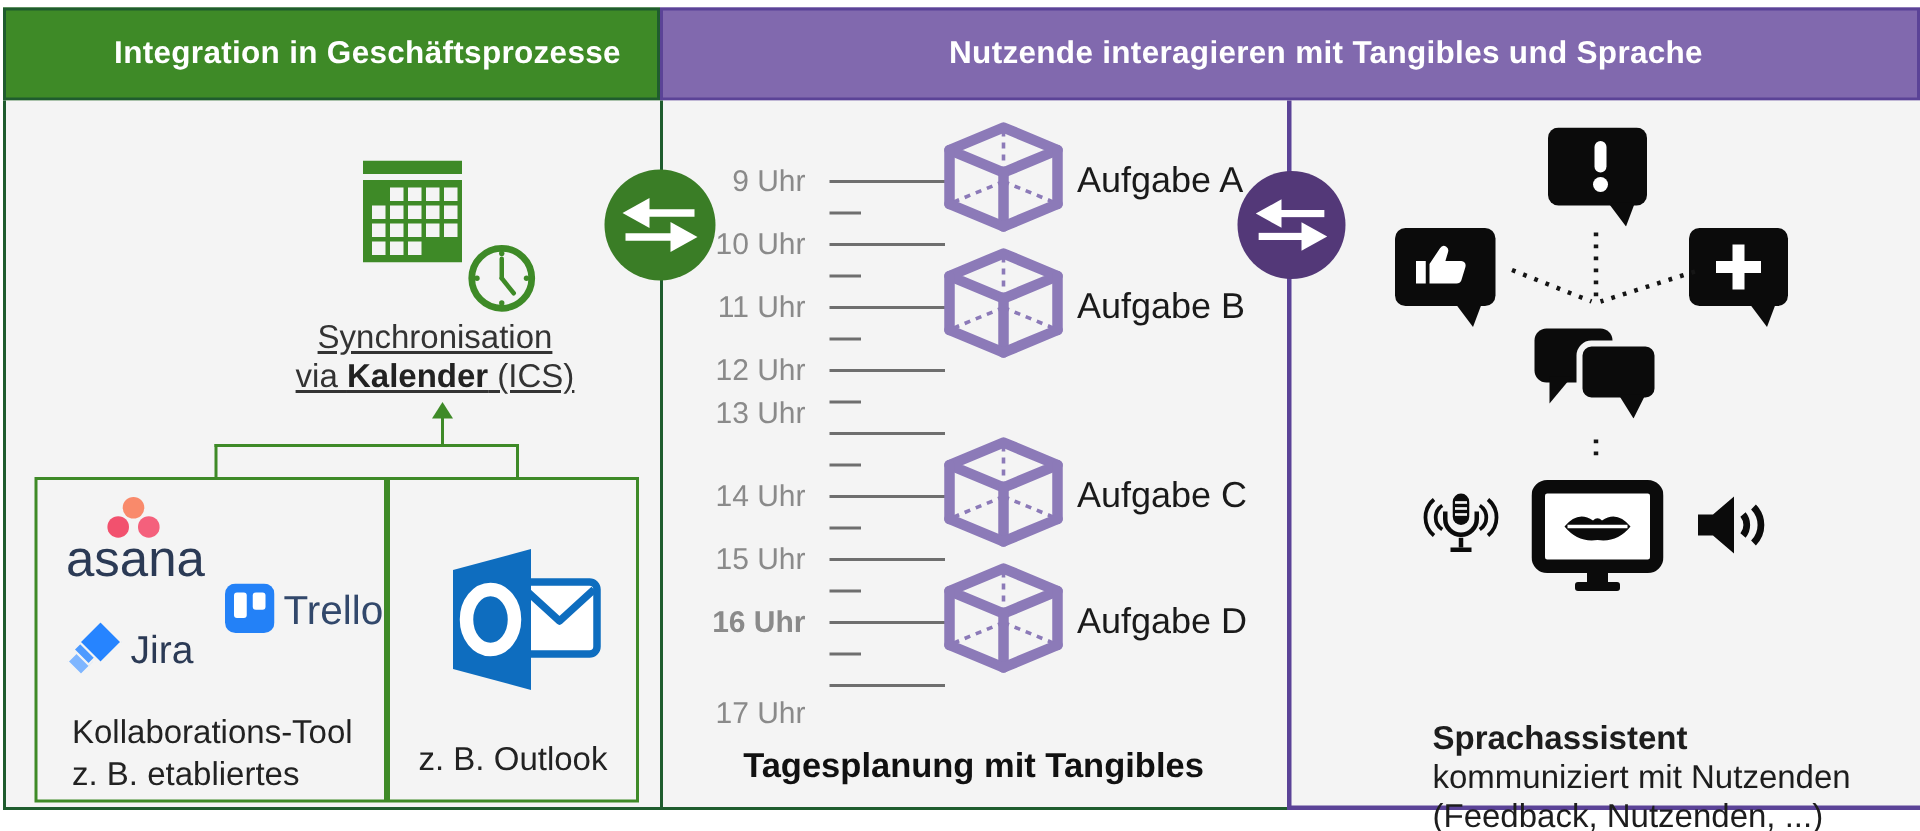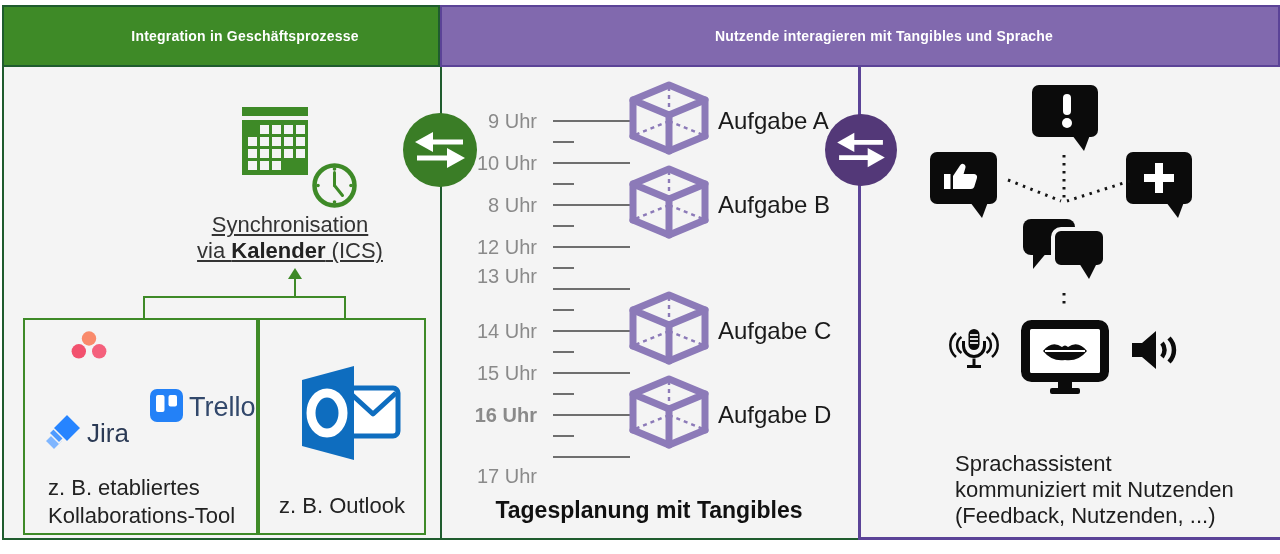--- a/index.html
+++ b/index.html
@@ -1,21 +1,21 @@
 <!DOCTYPE html>
 <html><head>
 <meta charset="utf-8">
 <style>
   html,body{margin:0;padding:0;background:#fff;}
   .canvas{position:relative;width:1280px;height:554px;background:#ffffff;
           font-family:"Liberation Sans",sans-serif;overflow:hidden;}
   .abs{position:absolute;}
   
   .hdr{position:absolute;display:flex;align-items:center;justify-content:center;
-       color:#ffffff;font-weight:bold;font-size:14px;box-sizing:border-box;letter-spacing:.2px;padding-left:48px;}
+       color:#ffffff;font-weight:bold;font-size:21px;box-sizing:border-box;letter-spacing:.2px;padding-left:48px;}
   .hdr-left{left:2px;top:5px;width:438px;height:62px;background:#3e8a27;border:2px solid #1f5c2e;}
   .hdr-right{left:440px;top:5px;width:840px;height:62px;background:#8169ae;border:2px solid #5b4397;}
   
   .panel{position:absolute;top:67px;height:473px;background:#f4f4f4;box-sizing:border-box;}
   .panel-left{left:2px;width:438px;border-left:2px solid #1f5c2e;border-bottom:2px solid #1f5c2e;}
   .panel-mid{left:440px;width:418px;border-left:2px solid #1f5c2e;border-bottom:2px solid #1f5c2e;}
   .panel-right{left:858px;width:422px;border-left:3px solid #5b4397;border-bottom:3px solid #5b4397;}
   
   .circle{position:absolute;border-radius:50%;display:flex;align-items:center;justify-content:center;z-index:6;}
   .circle-green{left:403px;top:113px;width:74px;height:74px;background:#3a7d26;}
@@ -32,21 +32,21 @@
   .jira-word{position:absolute;font-size:26px;font-weight:500;color:#2b3a55;line-height:36px;}
   .trello-word{position:absolute;font-size:27px;color:#32486b;line-height:30px;}
   
   #timeline{position:absolute;left:440px;top:67px;width:418px;height:473px;}
   .hour-label{position:absolute;width:97px;text-align:right;font-size:20px;color:#8a8a8a;line-height:26px;}
   .hour-line{position:absolute;height:2px;background:#6e6e6e;}
   .task-label{position:absolute;font-size:24px;color:#1a1a1a;line-height:28px;}
   .mid-caption{left:440px;top:497px;width:418px;text-align:center;font-weight:bold;font-size:23px;color:#111;}
   
   .right-caption{left:955px;top:451px;width:310px;font-size:22px;color:#1d1d1d;line-height:26px;}
-  .right-caption .b1{font-weight:normal;}
+  .right-caption .b1{font-weight:bold;margin-top:28px;}
   svg{display:block;}
 </style>
 </head>
 <body>
 
 <div class="canvas">
 
   <div class="hdr hdr-left">
     <span>Integration in Geschäftsprozesse</span>
   </div>
@@ -104,20 +104,21 @@
   <div class="abs green-line" style="left:344px;top:296px;width:2px;height:22px;"></div>
 
   <div class="tool-box" style="left:23px;top:318px;width:235px;height:217px;"></div>
   <div class="tool-box" style="left:258px;top:318px;width:168px;height:217px;"></div>
 
   <svg class="abs" style="left:71px;top:331px;" width="36" height="28" viewBox="0 0 36 28">
     <circle cx="18" cy="7.5" r="7.2" fill="#f98a6b"></circle>
     <circle cx="7.8" cy="20.3" r="7.2" fill="#f2516e"></circle>
     <circle cx="28.2" cy="20.3" r="7.2" fill="#f4607c"></circle>
   </svg>
+  <div class="asana-word" style="left:44px;top:356px;">asana</div>
 
   <svg class="abs" style="left:150px;top:389px;" width="33" height="33" viewBox="0 0 33 33">
     <rect x="0" y="0" width="33" height="33" rx="7" fill="#2381f7"></rect>
     <rect x="6" y="6" width="8.5" height="17" rx="2" fill="#ffffff"></rect>
     <rect x="18.5" y="6" width="8.5" height="11.5" rx="2" fill="#ffffff"></rect>
   </svg>
   <div class="trello-word" style="left:189px;top:392px;">Trello</div>
 
   <svg class="abs" style="left:45px;top:414px;" width="36" height="36" viewBox="0 0 36 36">
     <g stroke="#f4f4f4" stroke-width="1.5">
@@ -129,22 +130,22 @@
   <div class="jira-word" style="left:87px;top:415px;">Jira</div>
 
   <svg class="abs" style="left:292px;top:362px;" width="112" height="102" viewBox="0 0 112 102">
     <rect x="56" y="26" width="50" height="48" rx="5" fill="#ffffff" stroke="#0e6dbf" stroke-width="5"></rect>
     <polyline points="58,31 81,52 104,31" fill="none" stroke="#0e6dbf" stroke-width="5" stroke-linejoin="round"></polyline>
     <polygon points="10,18 62,4 62,98 10,84" fill="#0e6dbf"></polygon>
     <ellipse cx="35" cy="51" rx="16" ry="20" fill="none" stroke="#ffffff" stroke-width="9"></ellipse>
   </svg>
 
   <div class="box-label" style="left:48px;top:474px;">
+    <div>Kollaborations-Tool</div>
     <div>z. B. etabliertes</div>
-    <div>Kollaborations-Tool</div>
   </div>
   <div class="box-label" style="left:258px;top:492px;width:168px;text-align:center;">z. B. Outlook</div>
 
   <div class="circle circle-green">
     <svg width="54" height="42" viewBox="0 0 54 42">
       <polygon points="2,13 20,3 20,23" fill="#fff"></polygon>
       <rect x="16" y="10.5" width="34" height="5" fill="#fff"></rect>
       <polygon points="52,29 34,19 34,39" fill="#fff"></polygon>
       <rect x="4" y="26.5" width="34" height="5" fill="#fff"></rect>
     </svg>
@@ -160,21 +161,21 @@
 
   <div id="timeline">
     <div class="hour-label" style="left: 0px; top: 41px;">9 Uhr</div>
     <div class="hour-line" style="left: 113px; top: 53px; width: 77px;"></div>
     <div class="hour-line" style="left: 113px; top: 74px; width: 21px;"></div>
 
     <div class="hour-label" style="left: 0px; top: 83px;">10 Uhr</div>
     <div class="hour-line" style="left: 113px; top: 95px; width: 77px;"></div>
     <div class="hour-line" style="left: 113px; top: 116px; width: 21px;"></div>
 
-    <div class="hour-label" style="left: 0px; top: 125px;">8 Uhr</div>
+    <div class="hour-label" style="left: 0px; top: 125px;">11 Uhr</div>
     <div class="hour-line" style="left: 113px; top: 137px; width: 77px;"></div>
     <div class="hour-line" style="left: 113px; top: 158px; width: 21px;"></div>
 
     <div class="hour-label" style="left: 0px; top: 167px;">12 Uhr</div>
     <div class="hour-line" style="left: 113px; top: 179px; width: 77px;"></div>
     <div class="hour-line" style="left: 113px; top: 200px; width: 21px;"></div>
 
     <div class="hour-label" style="left: 0px; top: 196px;">13 Uhr</div>
     <div class="hour-line" style="left: 113px; top: 221px; width: 77px;"></div>
     <div class="hour-line" style="left: 113px; top: 242px; width: 21px;"></div>

